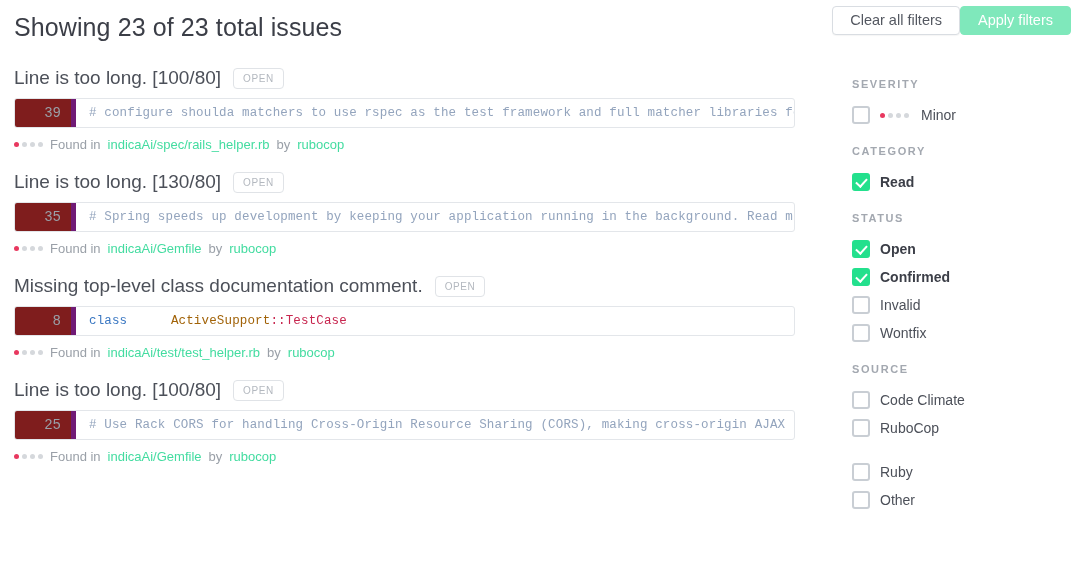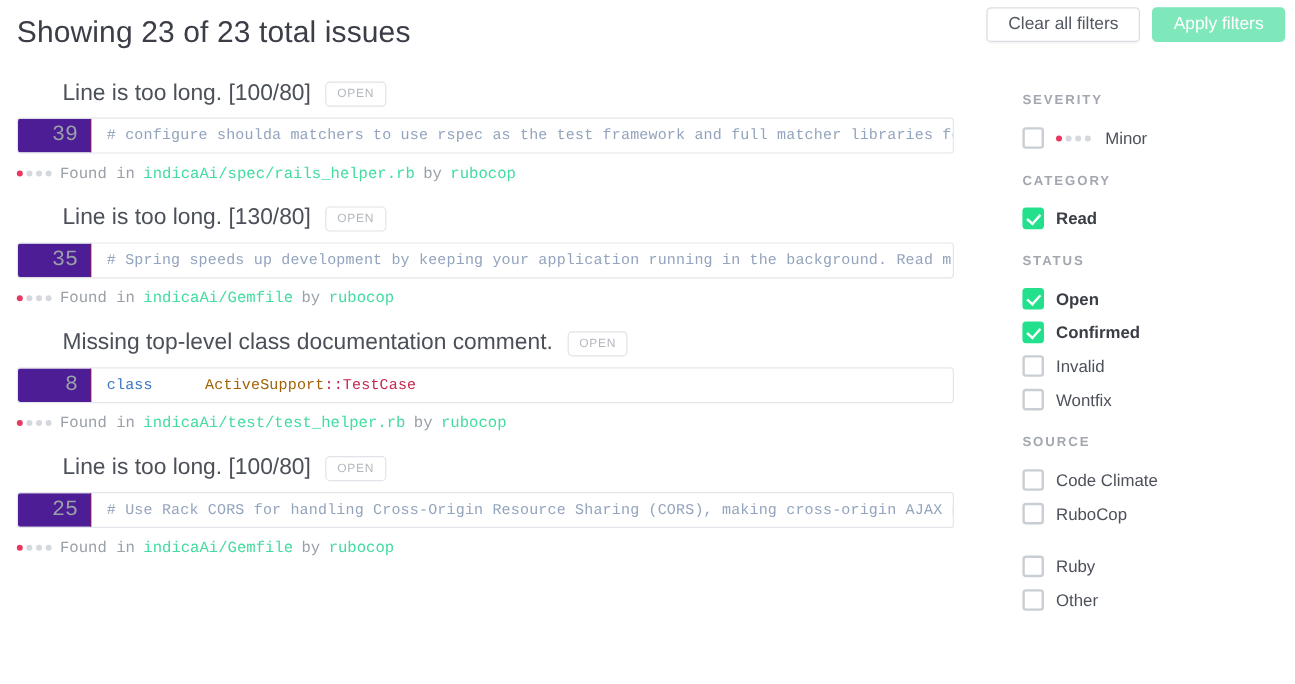--- a/index.html
+++ b/index.html
@@ -16,21 +16,21 @@
   .header {
     position: absolute; left: 0; top: 0; width: 1079px; height: 58px;
   }
   .page-title {
     position: absolute; left: 14px; top: 13px;
     font-size: 25px; color: #3b3e47; font-weight: 400;
     letter-spacing: 0.1px; white-space: nowrap;
   }
   .hdr-actions {
     position: absolute; right: 8px; top: 6px;
-    display: flex; align-items: center; gap: 10px;
+    display: flex; align-items: center; 
   }
   .btn {
     font-family: "Liberation Sans", sans-serif;
     font-size: 14.5px; line-height: 1;
     padding: 0 17px; height: 29px;
     border-radius: 4px; cursor: pointer;
     display: inline-flex; align-items: center; justify-content: center;
     white-space: nowrap;
   }
   .btn-clear {
@@ -44,55 +44,55 @@
 
   
   .main {
     position: absolute; left: 0; top: 58px; width: 830px; height: 512px;
   }
   .issue { position: relative; padding: 0 14px; margin-bottom: 10px; }
   .issue-head {
     display: flex; align-items: center; gap: 12px; height: 40px;
   }
   .issue-title {
-    font-size: 19px; color: #4c5059; font-weight: 400; white-space: nowrap; margin-left: 38px;
+    font-size: 19px; color: #4c5059; font-weight: 400; white-space: nowrap;
   }
   .badge-open {
     font-size: 10px; letter-spacing: 0.6px; color: #b3b8bf;
     border: 1px solid #e0e3e7; border-radius: 4px;
     padding: 5px 9px 4px 9px; line-height: 1; background: #fff;
     text-transform: uppercase;
   }
   .code-box {
     border: 1px solid #e3e6ea; border-radius: 3px; background:#fff;
     height: 30px; width: 781px; display: flex; align-items: stretch;
     overflow: hidden;
   }
   .code-gutter {
     width: 61px; flex: 0 0 61px;
-    border-right: 1px solid #701a75;
+    border-right: 5px solid #701a75;
     color: #9aa0a8; font-family: "Liberation Mono", monospace;
-    font-size: 18px; display: flex; align-items: center;
+    font-size: 14px; display: flex; align-items: center;
     justify-content: flex-end; padding-right: 10px;
-    background: #4c1d95;
+    background: #7f1d1d;
   }
   .code-line {
     flex: 1 1 auto; overflow: hidden; white-space: pre;
     display: flex; align-items: center;
     font-family: "Liberation Mono", monospace; font-size: 12.5px;
     padding-left: 13px; color: #4d5259; letter-spacing: 0.15px;
   }
   .tok-comment { color: #93a4bd; }
   .tok-keyword { color: #3a77c2; }
   .tok-plain   { color: #a16207; margin-left: 36px; }
   .tok-const   { color: #c7254e; }
 
   .issue-meta {
     display: flex; align-items: center; gap: 7px;
-    margin-top: 9px; font-size: 13px; color: #9aa0a8; font-family: Liberation Mono, monospace;
+    margin-top: 9px; font-size: 13px; color: #9aa0a8;
   }
   .dots { display: inline-flex; align-items: center; gap: 3px; }
   .dot { width: 5px; height: 5px; border-radius: 50%; background: #d5d8dc; display:block;}
   .dot.on { background: #e8385f; }
   .meta-link { color: #43dca0; text-decoration: none; }
   .meta-text { color: #9aa0a8; }
 
   
   .sidebar {
     position: absolute; left: 852px; top: 78px; width: 227px;

